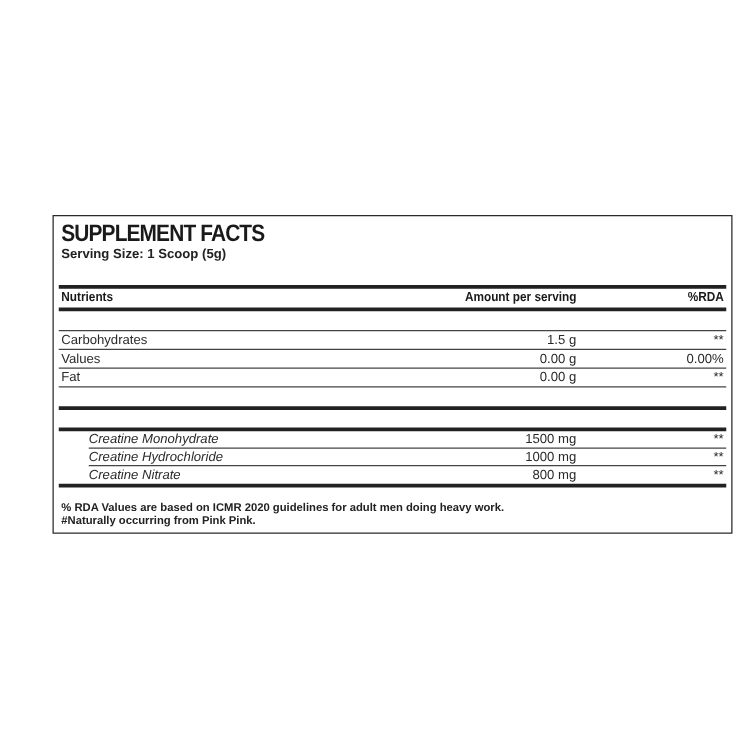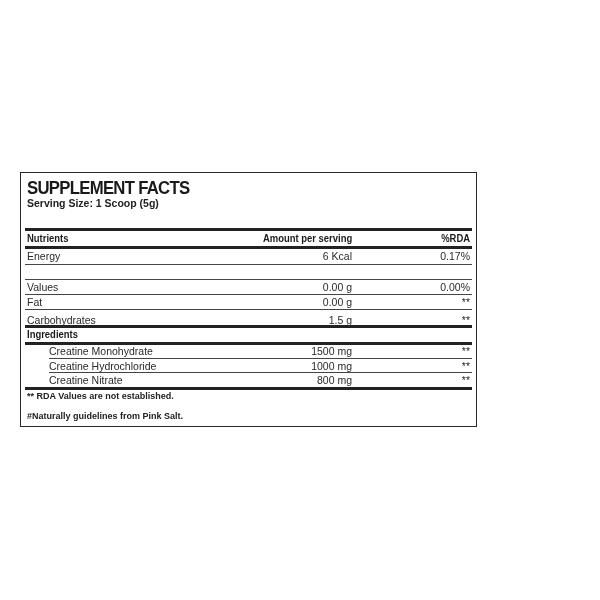--- a/index.html
+++ b/index.html
@@ -1,60 +1,55 @@
 <!DOCTYPE html>
 <html><head>
 <meta charset="utf-8">
 <style>
   html, body { margin:0; padding:0; background:#ffffff; }
   body { width:600px; height:600px; position:relative; overflow:hidden;
          font-family:"Liberation Sans", sans-serif; color:#1a1a1a; }
-  .panel { position:absolute; left:20px; top:172px; width:457px; height:255px;
+  .panel { position:absolute; left:42px; top:172px; width:544px; height:255px;
            border:1.6px solid #2a2a2a; box-sizing:border-box; }
   .title { position:absolute; left:6px; top:4px; font-family:"Liberation Sans", sans-serif;
            font-weight:bold; font-size:19px; letter-spacing:-0.8px; transform:scaleX(0.88);
            transform-origin:left; color:#1a1a1a; }
   .sub { position:absolute; left:6px; font-weight:bold; font-size:10.5px; color:#222; }
   .sub1 { top:24px; } .sub2 { top:38px; }
   .rule-thick { position:absolute; left:4px; right:4px; height:2.5px; background:#222; }
   .rule-thin { position:absolute; right:4px; height:1px; background:#444; }
   .row { position:absolute; left:4px; right:4px; height:15px; font-size:10.5px; }
   .row .name { position:absolute; left:2px; top:1px; color:#2a2a2a; }
   .row .amt { position:absolute; right:120px; top:1px; text-align:right; color:#2a2a2a; }
   .row .rda { position:absolute; right:2px; top:1px; text-align:right; color:#2a2a2a; }
   .hdr .name, .hdr .amt, .hdr .rda { font-weight:bold; font-size:10.5px; color:#1a1a1a;
            transform:scaleX(0.9); }
   .hdr .name { transform-origin:left; }
   .hdr .amt, .hdr .rda { transform-origin:right; }
-  .ing .name { left:24px; }
+  .ing .name { left:24px;font-style:italic; }
   .foot { position:absolute; left:6px; font-size:9px; font-weight:bold; color:#222; }
 </style>
 </head>
 <body>
 
 <div class="panel">
   <div class="title">SUPPLEMENT FACTS</div>
   <div class="sub sub1">Serving Size: 1 Scoop (5g)</div>
 
   <div class="rule-thick" style="top:55px;"></div>
   <div class="row hdr" style="top:58px;">
     <span class="name">Nutrients</span>
     <span class="amt">Amount per serving</span>
     <span class="rda">%RDA</span>
   </div>
   <div class="rule-thick" style="top:73px;"></div>
 
-  <div class="row" style="top:76px;">
-    <span class="name">Energy</span>
-    <span class="amt">6 Kcal</span>
-    <span class="rda">0.17%</span>
-  </div>
   <div class="rule-thin" style="top:91px; left:4px;"></div>
 
-  <div class="row" style="top:92px;margin-top:48px;">
+  <div class="row" style="top:92px;">
     <span class="name">Carbohydrates</span>
     <span class="amt">1.5 g</span>
     <span class="rda">**</span>
   </div>
   <div class="rule-thin" style="top:106px; left:4px;"></div>
 
   <div class="row" style="top:107px;">
     <span class="name">Values</span>
     <span class="amt">0.00 g</span>
     <span class="rda">0.00%</span>
@@ -63,23 +58,20 @@
 
   <div class="row" style="top:122px;">
     <span class="name">Fat</span>
     <span class="amt">0.00 g</span>
     <span class="rda">**</span>
   </div>
   <div class="rule-thin" style="top:136px; left:4px;"></div>
 
   <div class="rule-thick" style="top:152px;"></div>
 
-  <div class="row hdr" style="top:154px;">
-    <span class="name">Ingredients</span>
-  </div>
   <div class="rule-thick" style="top:169px;"></div>
 
   <div class="row ing" style="top:171px;">
     <span class="name">Creatine Monohydrate</span>
     <span class="amt">1500 mg</span>
     <span class="rda">**</span>
   </div>
   <div class="rule-thin" style="top:185px; left:28px;"></div>
 
   <div class="row ing" style="top:186px;">
@@ -89,15 +81,15 @@
   </div>
   <div class="rule-thin" style="top:199px; left:28px;"></div>
 
   <div class="row ing" style="top:200px;">
     <span class="name">Creatine Nitrate</span>
     <span class="amt">800 mg</span>
     <span class="rda">**</span>
   </div>
   <div class="rule-thick" style="top:214px;"></div>
 
-  <div class="foot" style="top:218px;">** RDA Values are not established.</div>
-  <div class="foot" style="top:238px;">#Naturally guidelines from Pink Salt.</div>
+  <div class="foot" style="top:228px;">% RDA Values are based on ICMR 2020 guidelines for adult men doing heavy work.</div>
+  <div class="foot" style="top:238px;">#Naturally occurring from Pink Pink.</div>
 </div>
 
 </body></html>

